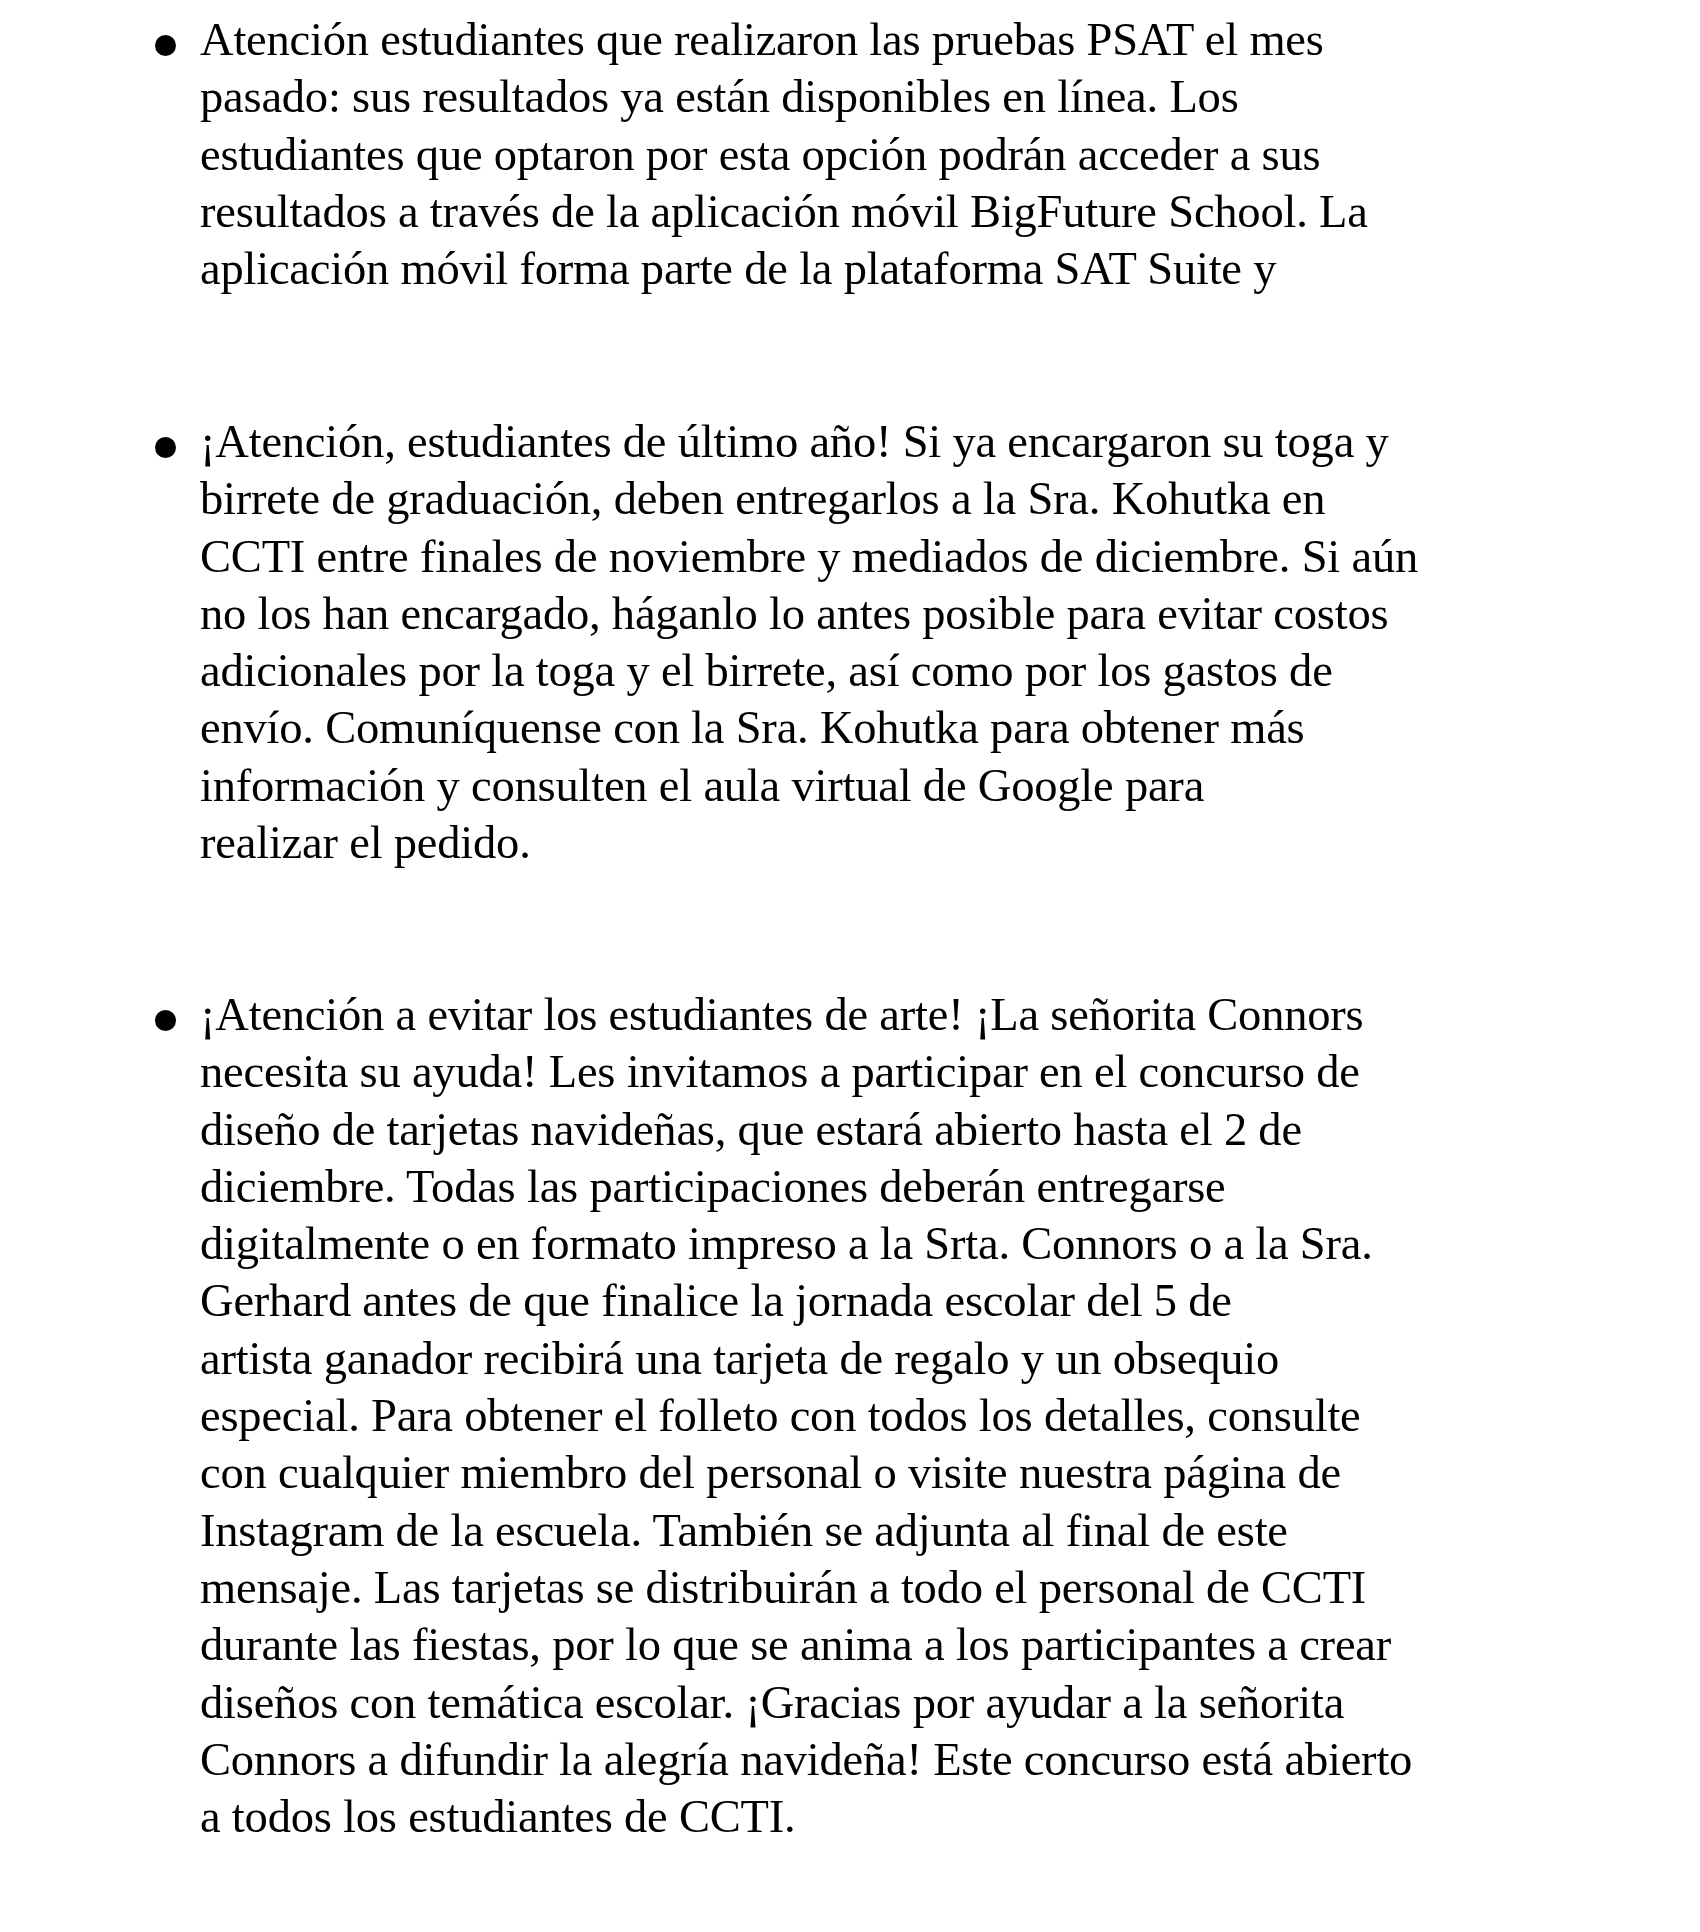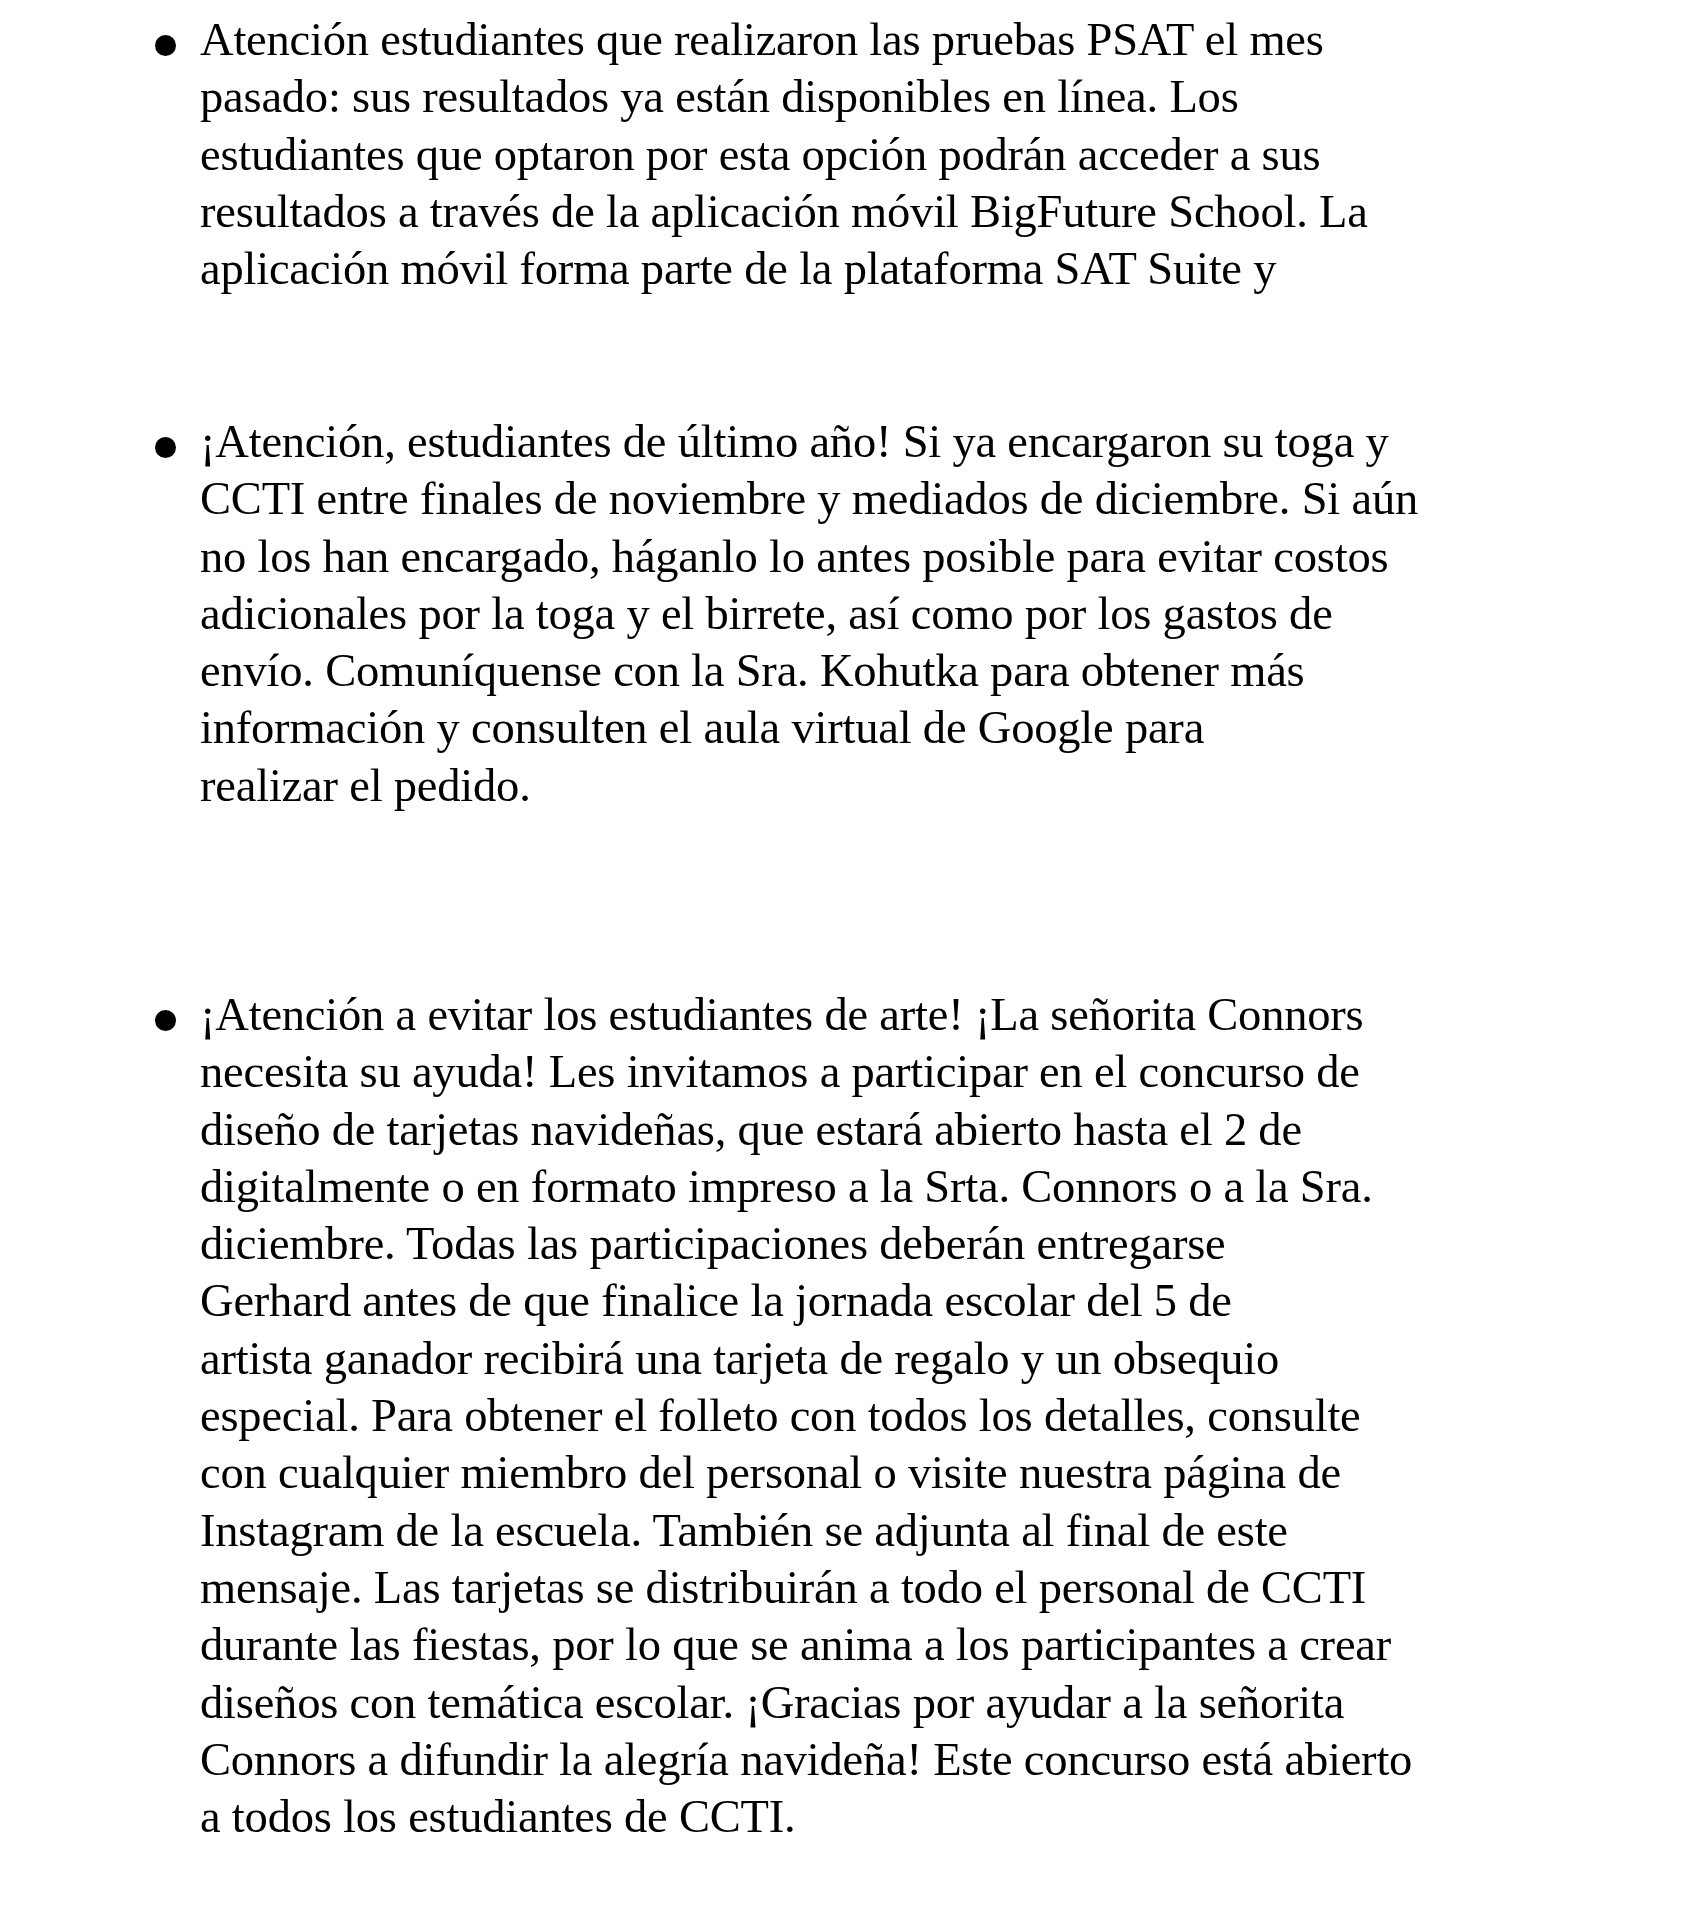--- a/index.html
+++ b/index.html
@@ -66,37 +66,38 @@
       <span class="line">estudiantes que optaron por esta opción podrán acceder a sus</span>
       <span class="line">resultados a través de la aplicación móvil BigFuture School. La</span>
       <span class="line">aplicación móvil forma parte de la plataforma SAT Suite y</span>
     </div>
   </div>
 
   <div class="announcement" id="ann-1">
     <span class="bullet"></span>
     <div class="text-block">
       <span class="line">¡Atención, estudiantes de último año! Si ya encargaron su toga y</span>
+      <span class="line">birrete de graduación, deben entregarlos a la Sra. Kohutka en</span>
       <span class="line">CCTI entre finales de noviembre y mediados de diciembre. Si aún</span>
       <span class="line">no los han encargado, háganlo lo antes posible para evitar costos</span>
       <span class="line">adicionales por la toga y el birrete, así como por los gastos de</span>
       <span class="line">envío. Comuníquense con la Sra. Kohutka para obtener más</span>
       <span class="line">información y consulten el aula virtual de Google para</span>
       <span class="line">realizar el pedido.</span>
     </div>
   </div>
 
   <div class="announcement" id="ann-2">
     <span class="bullet"></span>
     <div class="text-block">
       <span class="line">¡Atención a evitar los estudiantes de arte! ¡La señorita Connors</span>
       <span class="line">necesita su ayuda! Les invitamos a participar en el concurso de</span>
       <span class="line">diseño de tarjetas navideñas, que estará abierto hasta el 2 de</span>
+      <span class="line">diciembre.  Todas las participaciones deberán entregarse</span>
       <span class="line">digitalmente o en formato impreso a la Srta. Connors o a la Sra.</span>
-      <span class="line">diciembre.  Todas las participaciones deberán entregarse</span>
       <span class="line">Gerhard antes de que finalice la jornada escolar del 5 de</span>
       <span class="line">artista ganador recibirá una tarjeta de regalo y un obsequio</span>
       <span class="line">especial. Para obtener el folleto con todos los detalles, consulte</span>
       <span class="line">con cualquier miembro del personal o visite nuestra página de</span>
       <span class="line">Instagram de la escuela. También se adjunta al final de este</span>
       <span class="line">mensaje. Las tarjetas se distribuirán a todo el personal de CCTI</span>
       <span class="line">durante las fiestas, por lo que se anima a los participantes a crear</span>
       <span class="line">diseños con temática escolar. ¡Gracias por ayudar a la señorita</span>
       <span class="line">Connors a difundir la alegría navideña! Este concurso está abierto</span>
       <span class="line">a todos los estudiantes de CCTI.</span>

